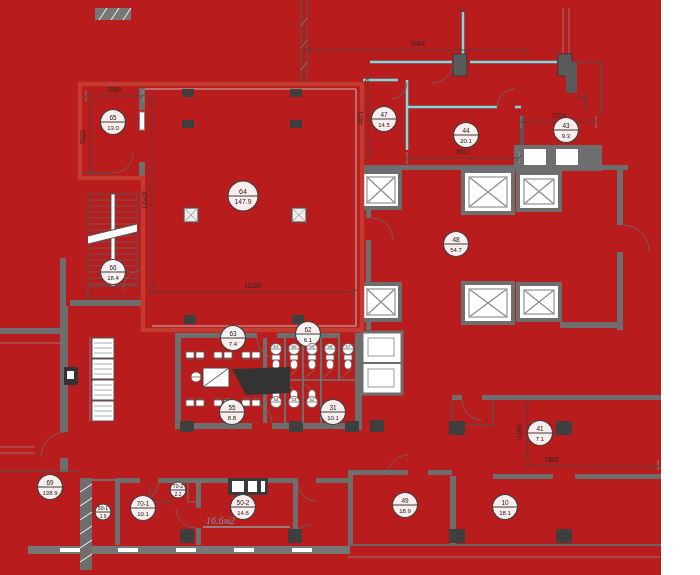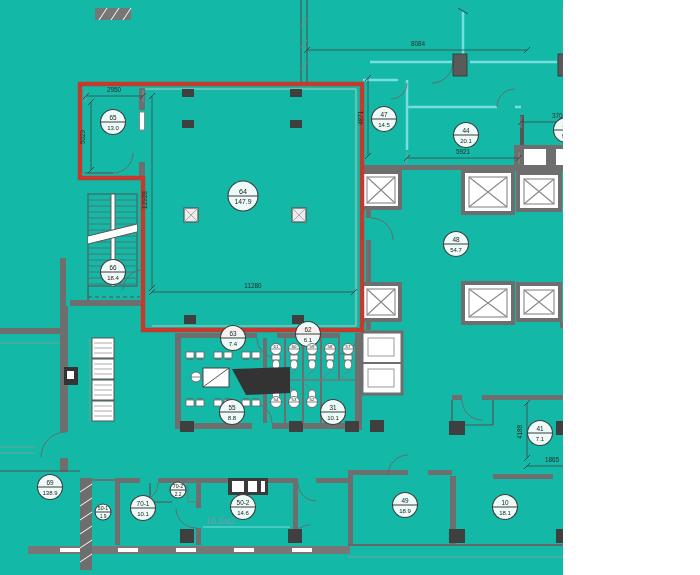--- a/index.html
+++ b/index.html
@@ -1,16 +1,16 @@
 <!DOCTYPE html>
 <html><head>
 <meta charset="utf-8">
 <style>
   html,body{margin:0;padding:0;background:#fff;}
-  .canvas{position:relative;width:563px;height:575px;background:#14b8a6;overflow:hidden;}
+  .canvas{position:relative;width:661px;height:575px;background:#b91c1c;overflow:hidden;}
   svg{position:absolute;left:0;top:0;}
   text{font-family:"Liberation Sans","DejaVu Sans",sans-serif;}
   .ann{font-family:"Liberation Serif","DejaVu Serif",serif;font-style:italic;font-size:10px;fill:#7b9aae;}
   .dimline{stroke:#444;stroke-width:0.8;fill:none;}
   .tick{stroke:#444;stroke-width:1;fill:none;}
   .ext{stroke:#9a9a9a;stroke-width:0.7;fill:none;}
   .thin{stroke:#555;stroke-width:1.2;fill:none;}
   .arc{stroke:#666;stroke-width:0.9;fill:none;}
   .wall{fill:#6e6e6e;}
   .dark{fill:#3f3f3f;}

